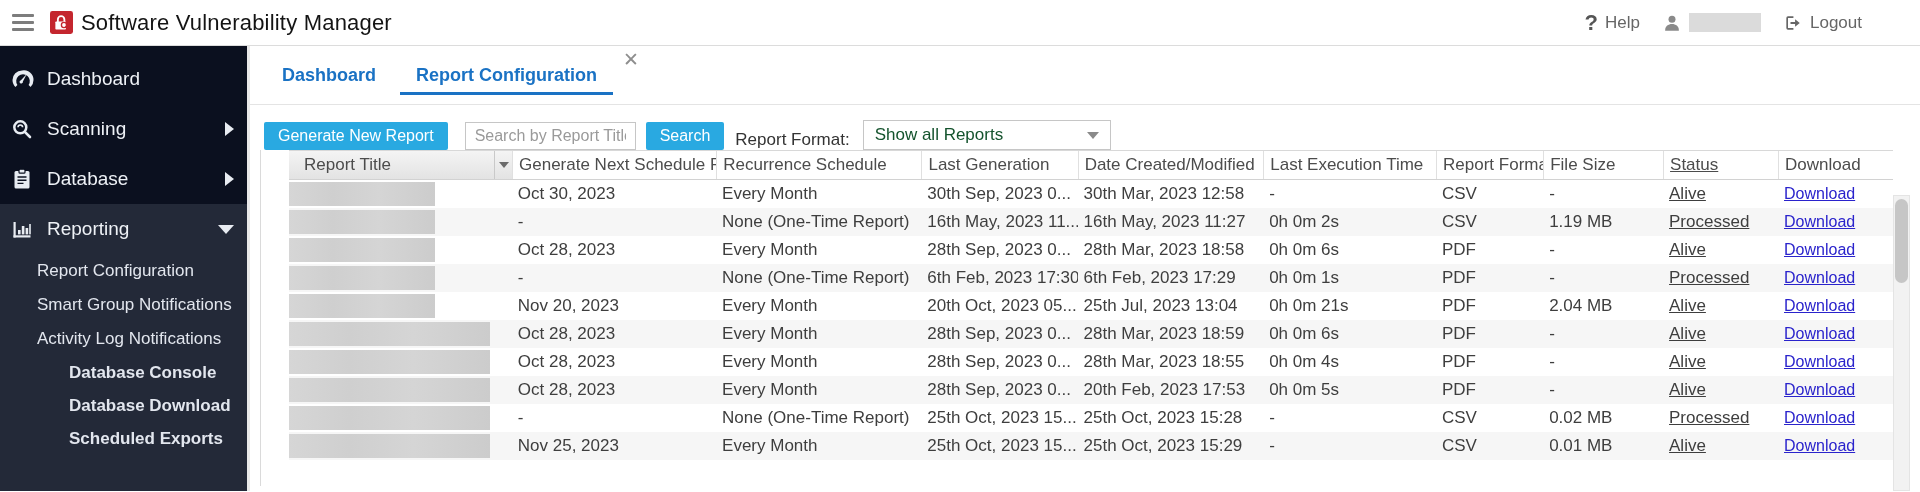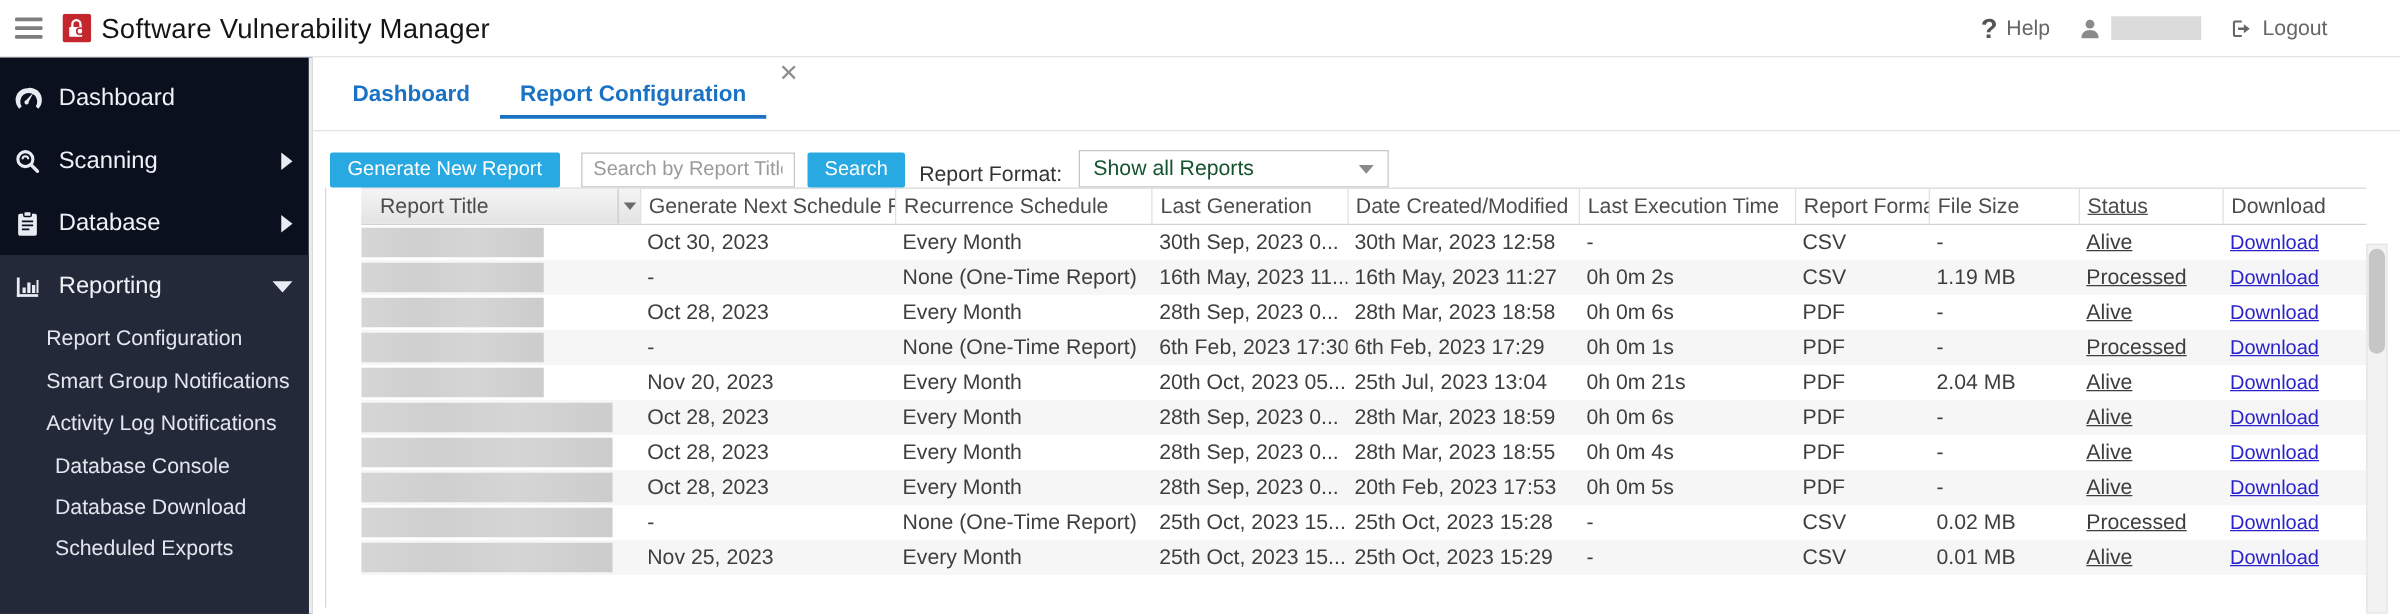--- a/index.html
+++ b/index.html
@@ -28,21 +28,21 @@
     font-size:19px; cursor:pointer; }
   .nav-icon { width:24px; height:24px; margin-right:13px; flex:0 0 auto; }
   .tri-right { width:0; height:0; margin-left:auto;
     border-top:7px solid transparent; border-bottom:7px solid transparent; border-left:9px solid #e8ecf2; }
   .tri-down { width:0; height:0; margin-left:auto;
     border-left:8px solid transparent; border-right:8px solid transparent; border-top:9px solid #e8ecf2; }
   .nav-section { background:#232938; flex:1; padding-bottom:6px; }
   .sub-item { height:34px; line-height:34px; padding-left:37px; font-size:17px; color:#e2e6ee; cursor:pointer;
     white-space:nowrap; }
   .sub-item.hdr { display:flex; align-items:center; padding-right:13px; }
-  .nested { padding-left:44px; height:33px; line-height:33px; }
+  .nested { padding-left:69px; height:33px; line-height:33px;font-weight:bold; }
 
   
   .main { flex:1; position:relative; background:#fff; overflow:hidden; }
 
   .tabstrip { height:59px; border-bottom:1px solid #e4e4e4; display:flex; align-items:center; padding-left:8px; }
   .tab { position:relative; padding:9px 16px; margin-left:8px; font-size:18px; font-weight:700;
     color:#1a72c4; cursor:pointer; white-space:nowrap; }
   .tab.active { border-bottom:3px solid #1a72c4; padding-bottom:6px; }
   .tab-close { position:absolute; top:-6px; right:-26px; color:#8e8e8e; font-size:19px; font-weight:700;
     cursor:pointer; line-height:1; }

